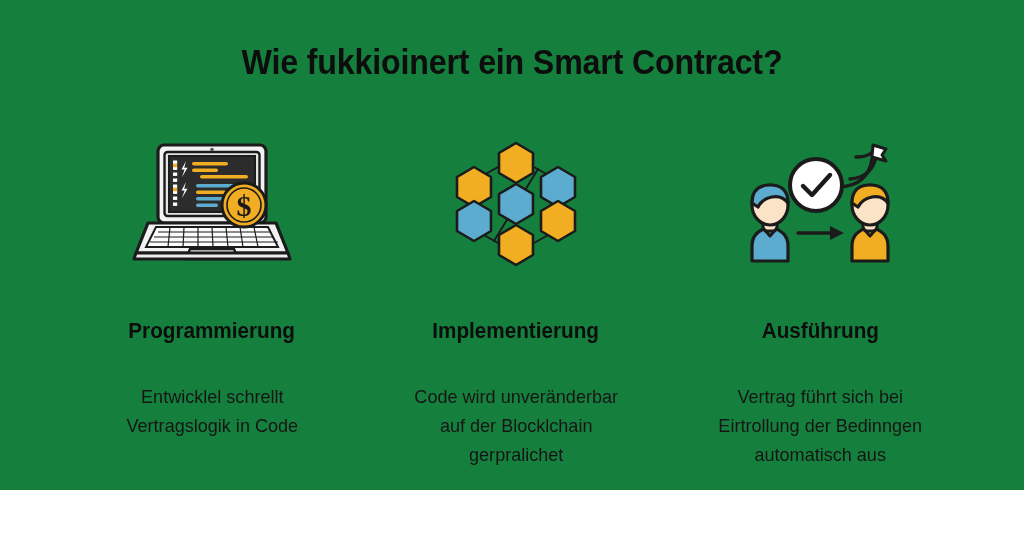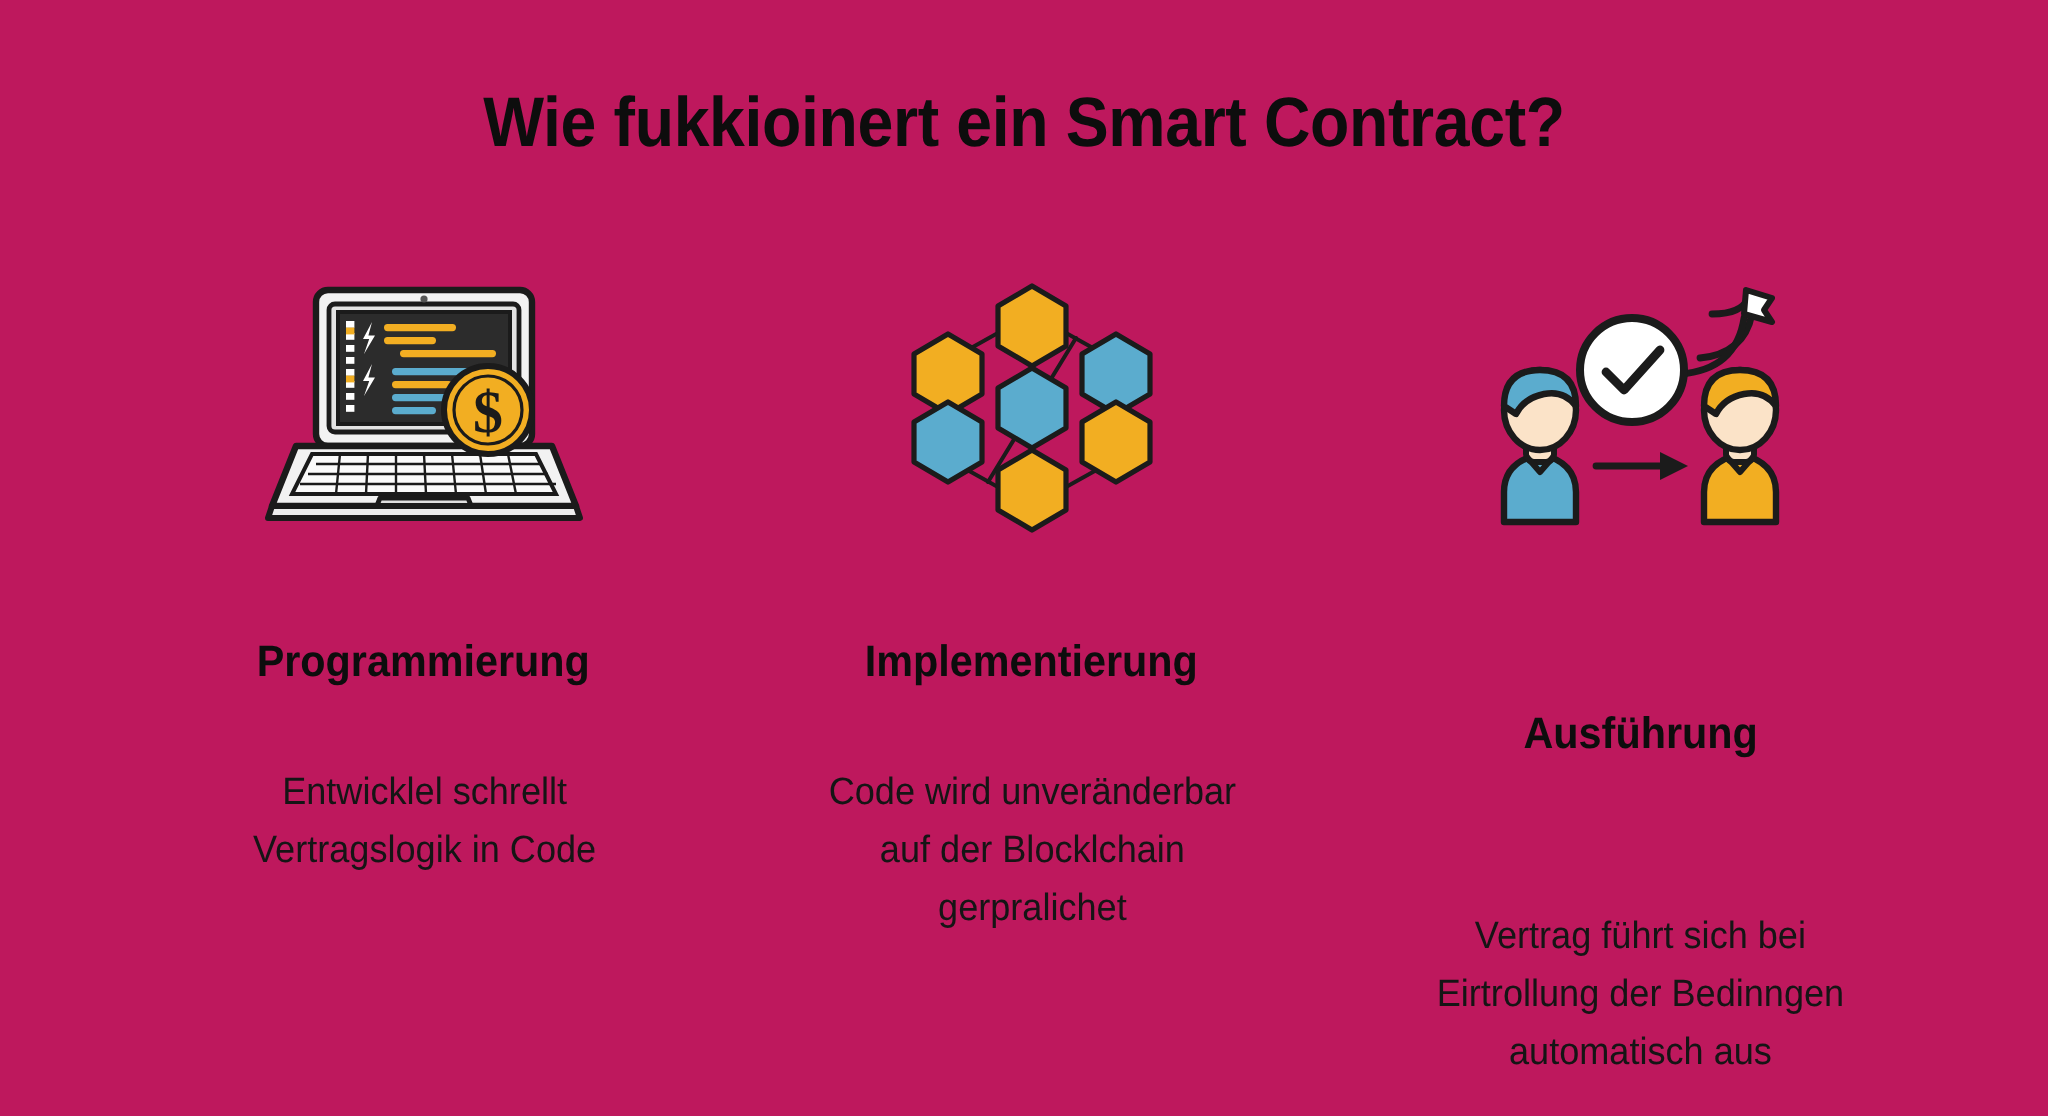--- a/index.html
+++ b/index.html
@@ -11,22 +11,22 @@
     height: 558px;
     background: #ffffff;
     font-family: "Liberation Sans", sans-serif;
     overflow: hidden;
     position: relative;
   }
 
   #infographic {
     position: relative;
     width: 1024px;
-    height: 558px;
-    background: #be185d;
+    height: 490px;
+    background: #15803d;
   }
 
   
   .title {
     position: absolute;
     top: 42px;
     left: 0;
     width: 1024px;
     text-align: center;
     font-size: 35px;
@@ -50,21 +50,21 @@
     justify-content: center;
   }
   .column {
     width: 304px;
     display: flex;
     flex-direction: column;
     align-items: center;
   }
   .col-1 { margin-left: 8px; }
   .col-2 { margin-left: 0px; }
-  .col-3 { margin-left: 0px; gap: 36px; }
+  .col-3 { margin-left: 0px; }
 
   .icon-box {
     height: 130px;
     display: flex;
     align-items: center;
     justify-content: center;
   }
 
   .heading {
     margin-top: 48px;

